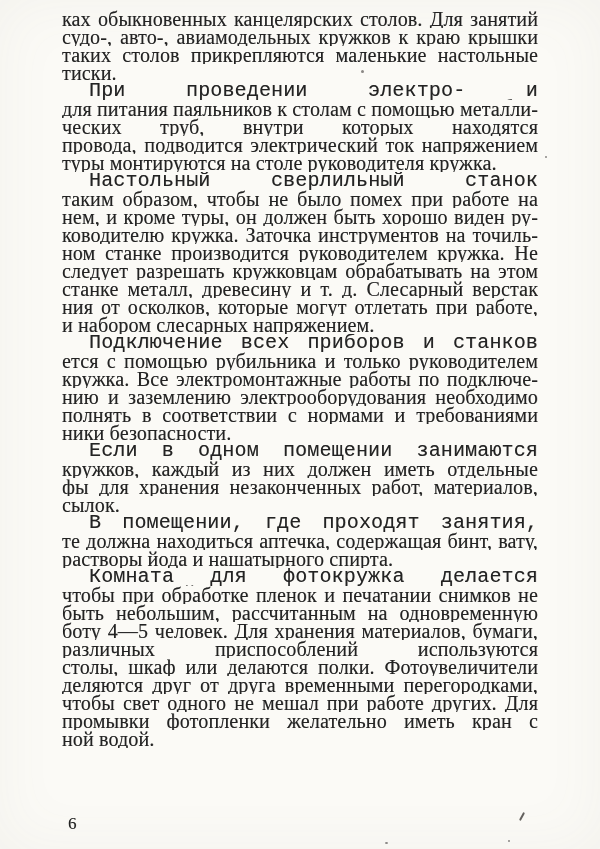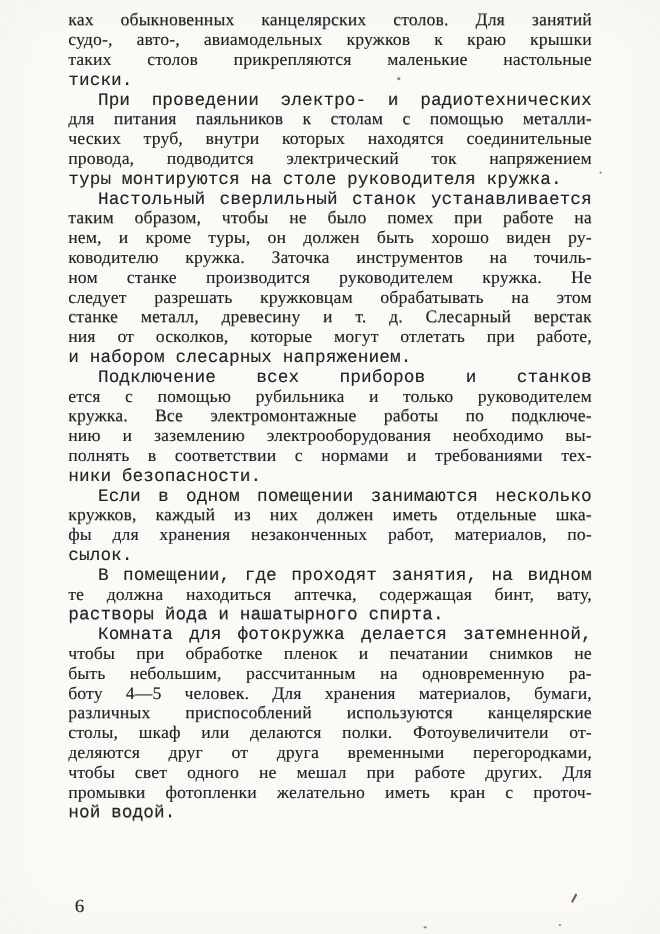--- a/index.html
+++ b/index.html
@@ -19,37 +19,37 @@
     position: absolute;
     inset: 0;
     background: #fbfaf6;
     box-shadow: inset 0 0 60px rgba(120,115,100,0.06);
   }
   .text-block {
     position: absolute;
     left: 62px;
     top: 10px;
     width: 476px;
-    font-size: 16px;
+    font-size: 20px;
     line-height: 18px;
     letter-spacing: 0.15px;
     text-shadow: 0.3px 0.3px 0.6px rgba(30,30,30,0.38);
   }
   .para { margin: 0; padding: 0; }
   .line {
     height: 18px;
     overflow: hidden;
     text-align: justify;
     text-align-last: justify;
     white-space: normal;
   }
   
   .para.indented .line:first-child { text-indent: 27px; font-family: Liberation Mono, monospace; }
   
-  .line:last-child { text-align-last: left; font-family: Liberation Mono, monospace; }
+  .line:last-child { text-align-last: left; }
   .page-number {
     position: absolute;
     left: 68px;
     top: 815px;
     font-size: 17px;
     line-height: 18px;
     text-shadow: 0.3px 0.3px 0.6px rgba(30,30,30,0.38);
   }
   
   .speck {

